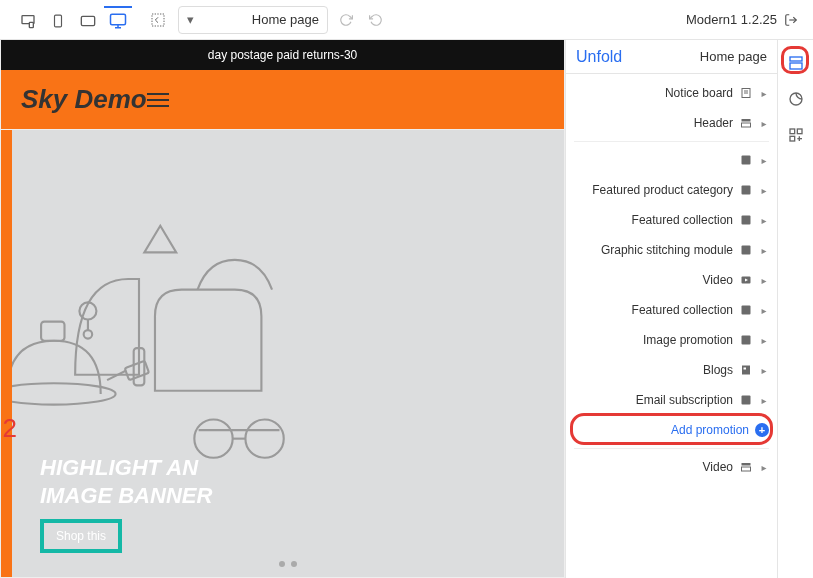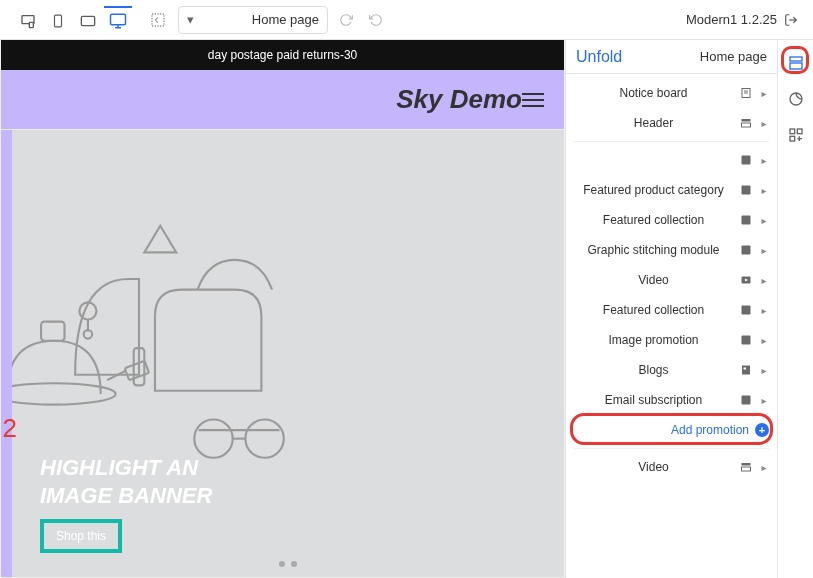--- a/index.html
+++ b/index.html
@@ -23,30 +23,30 @@
 .rail .rail-btn.active { color: #2a6ef0; }
 
 .side { width: 212px; border-inline-end: 1px solid #e5e5e5; display:flex; flex-direction:column; }
 .side-header { height: 34px; display:flex; align-items:center; justify-content: space-between; padding: 0 10px; border-bottom: 1px solid #e5e5e5; }
 .side-header .title { font-size: 13px; font-weight: 500; }
 .side-header .unfold { color: #2a6ef0; font-size: 16px; }
 .tree { flex:1; overflow:auto; padding: 4px 0; }
 .tree-item { display:flex; align-items:center; gap: 6px; height: 30px; padding: 0 8px; font-size: 12px; color: #333; cursor: pointer; }
 .tree-item .chev { color:#888; font-size: 10px; width:10px; display:inline-flex; align-items:center; justify-content:center; }
 .tree-item .ic { color: #6a6a6a; width:14px; height:14px; display:inline-flex; align-items:center; justify-content:center; }
-.tree-item .lbl { flex:1; text-align: center; }
+.tree-item .lbl { flex:1; text-align: right; }
 .tree-sep { height:1px; background:#eee; margin: 3px 8px; }
 .add-row { display:flex; align-items:center; gap:6px; height:30px; padding: 0 8px; color:#2a6ef0; font-size:12px; cursor:pointer; }
 .add-row .plus { width:14px; height:14px; background:#2a6ef0; border-radius:50%; color:#fff; display:inline-flex; align-items:center; justify-content:center; font-size:11px; font-weight:bold; }
 .add-row-highlight { position:absolute; border: 3px solid #e53935; border-radius: 14px; pointer-events:none; }
 
 .canvas-wrap { flex:1; position:relative; overflow:hidden; border:1px solid #eee; border-top:none; }
-.preview { position:absolute; inset:0; display:flex; flex-direction:column; background:#c4b5fd; }
+.preview { position:absolute; inset:0; display:flex; flex-direction:column; background:#f97316; }
 .announce { height:30px; background:#111; color:#fff; display:flex; align-items:center; justify-content:center; font-size:12px; }
-.site-head { height:60px; display:flex; align-items:center; justify-content:flex-start; padding: 0 20px; border-bottom:1px solid #eee; }
+.site-head { height:60px; display:flex; align-items:center; justify-content:flex-end; padding: 0 20px; border-bottom:1px solid #eee; }
 .burger { width:22px; height:14px; display:flex; flex-direction:column; justify-content:space-between; }
 .burger span { height:2px; background:#333; display:block; }
 .brand { font-size:26px; font-weight:700; font-style:italic; }
 .hero { flex:1; position:relative; background:#dcddde; overflow:hidden;margin-left:11px; }
 .hero svg.scene { position:absolute; inset:0; width:100%; height:100%; }
 .hero .copy { position:absolute; bottom:24px; left:28px; right:auto; color:#fff; text-align:left; direction:ltr; }
 .hero .copy h2 { font-size:22px; font-weight:700; font-style:italic; line-height:1.25; }
 .hero .btn { display:inline-block; margin-top:10px; border:4px solid #14b8a6; padding:6px 12px; font-size:12px; color:#fff; }
 .hero .dots { position:absolute; bottom:10px; left:50%; transform:translateX(-50%); direction:ltr; display:flex; gap:6px; }
 .hero .dots span { width:6px; height:6px; border-radius:50%; background:#aaa; }

